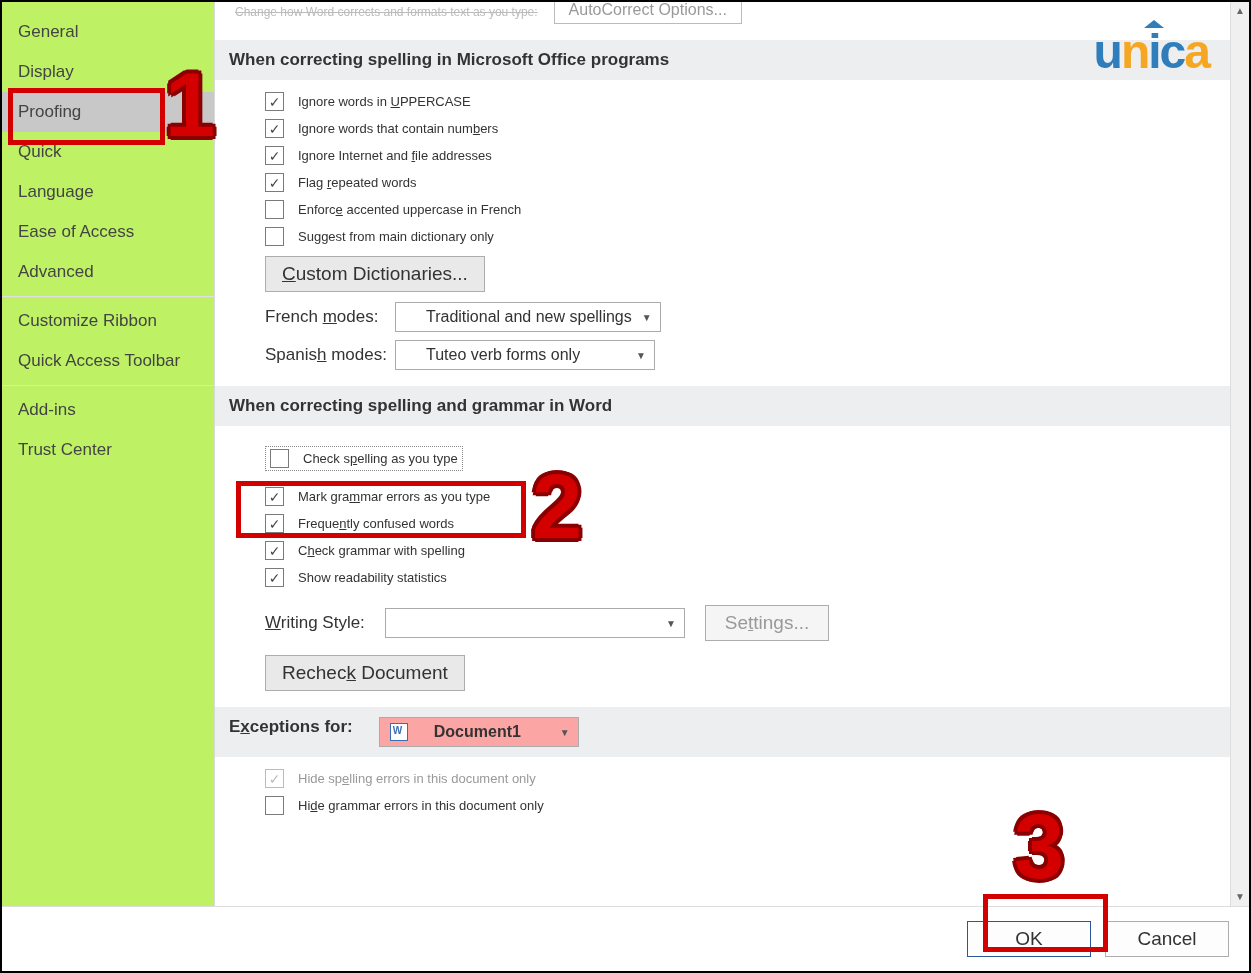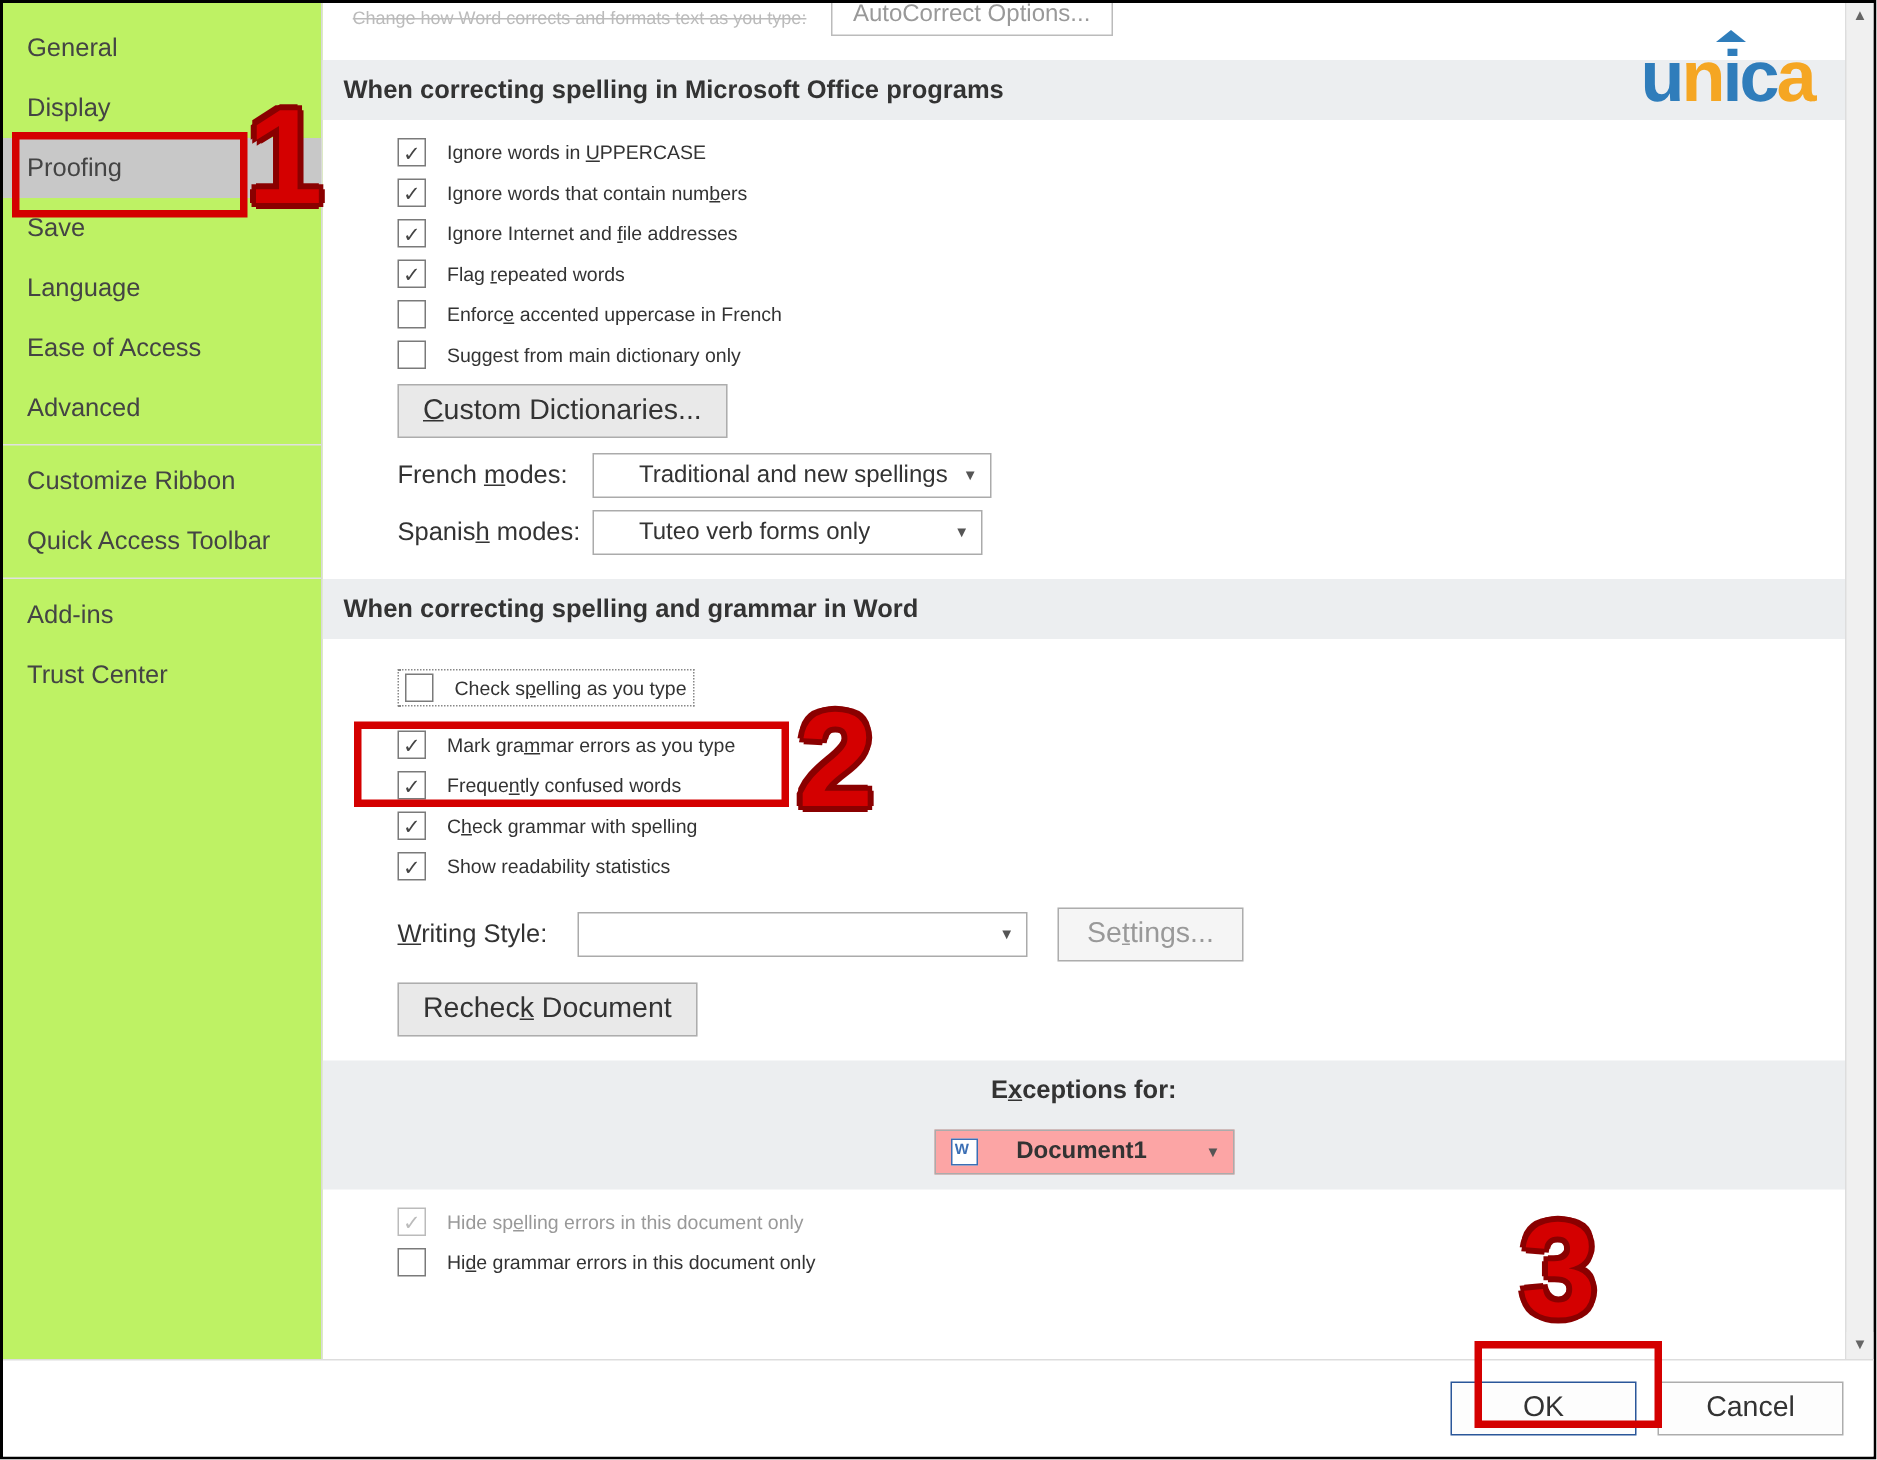--- a/index.html
+++ b/index.html
@@ -234,35 +234,35 @@
   .logo .hat{
     position:absolute;
     top:-4px; left:50%;
     transform:translateX(-50%);
     width:0;height:0;
     border-left:10px solid transparent;
     border-right:10px solid transparent;
     border-bottom:8px solid #2f7dbb;
   }
   .section-header.with-select{
-    display:flex;align-items:center;gap:16px;flex-direction:column;
+    display:flex;align-items:flex-start;gap:26px;
   }
 </style>
 </head>
 <body>
 
 <div class="window">
 
   <div class="body-area">
 
     <div class="sidebar">
       <div class="sidebar-item">General</div>
       <div class="sidebar-item">Display</div>
       <div class="sidebar-item selected">Proofing</div>
-      <div class="sidebar-item">Save</div>
+      <div class="sidebar-item">Quick</div>
       <div class="sidebar-item">Language</div>
       <div class="sidebar-item">Ease of Access</div>
       <div class="sidebar-item">Advanced</div>
       <div class="sidebar-sep"></div>
       <div class="sidebar-item">Customize Ribbon</div>
       <div class="sidebar-item">Quick Access Toolbar</div>
       <div class="sidebar-sep"></div>
       <div class="sidebar-item">Add-ins</div>
       <div class="sidebar-item">Trust Center</div>
     </div>

